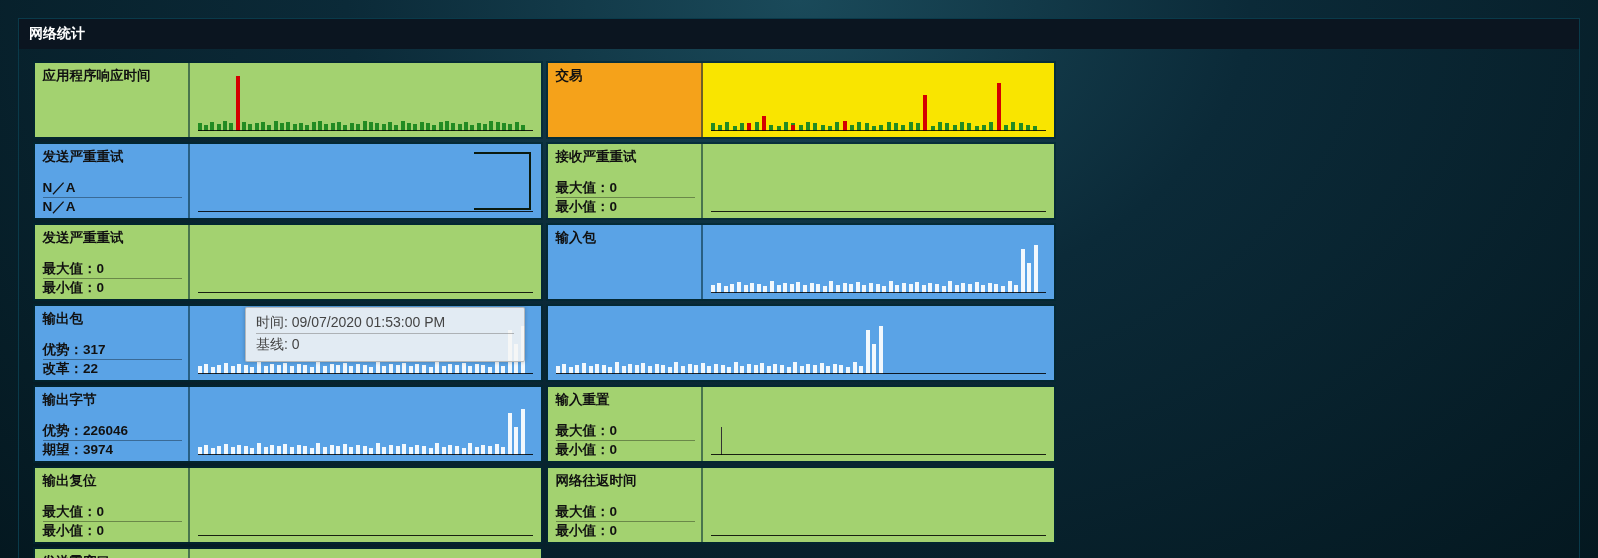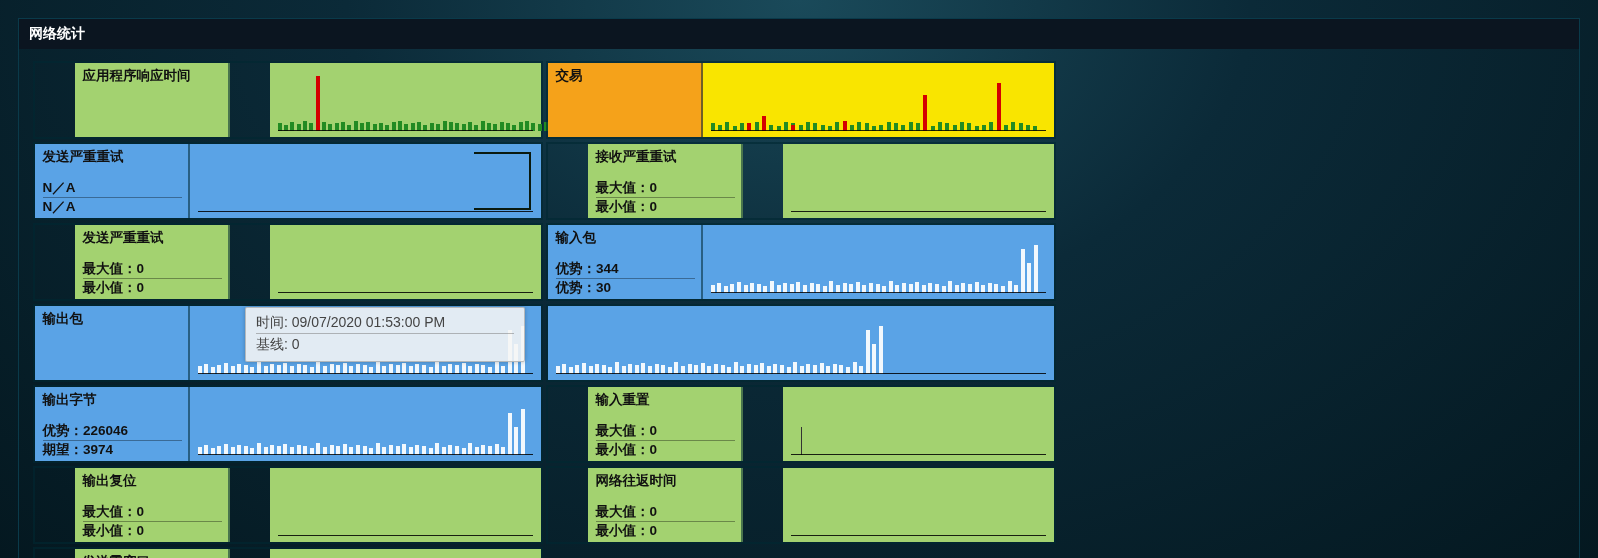--- a/index.html
+++ b/index.html
@@ -89,21 +89,21 @@
     position: absolute;
     bottom: 0;
     width: 4px;
   }
   .bar.white { background: rgba(255,255,255,0.92); }
   .bar.green { background: #228B22; }
   .bar.red   { background: #d40000; }
 
   
   .theme-green .card-left,
-  .theme-green .card-right { background: #a3d270; margin-left: 40px; }
+  .theme-green .card-right { background: #a3d270; }
   .theme-blue .card-left,
   .theme-blue .card-right  { background: #5aa3e6; }
   .theme-split .card-left { background: #f5a21a; }
   .theme-split .card-right{ background: #f9e500; }
 
   .tooltip {
     position: absolute;
     background: rgba(245,245,245,0.88);
     border: 1px solid rgba(150,150,150,0.6);
     border-radius: 2px;
@@ -286,24 +286,20 @@
           </div>
           <div class="card-right">
             <div class="chart-area">
               <div class="baseline"></div>
             </div>
           </div>
         </div>
         <div class="card theme-blue">
           <div class="card-left">
             <div class="card-title">输入包</div>
-            <div>
-              <div class="card-line first"><span>优势</span>：<span>344</span></div>
-              <div class="card-line"><span>优势</span>：<span>30</span></div>
-            </div>
           </div>
           <div class="card-right">
             <div class="chart-area">
               <div class="bar white" style="left: 0px; height: 8px;"></div>
               <div class="bar white" style="left: 6.6px; height: 10px;"></div>
               <div class="bar white" style="left: 13.2px; height: 7px;"></div>
               <div class="bar white" style="left: 19.8px; height: 9px;"></div>
               <div class="bar white" style="left: 26.4px; height: 11px;"></div>
               <div class="bar white" style="left: 33px; height: 8px;"></div>
               <div class="bar white" style="left: 39.6px; height: 10px;"></div>
@@ -350,20 +346,24 @@
               <div class="bar white" style="left: 310.2px; height: 44px;"></div>
               <div class="bar white" style="left: 316.8px; height: 30px;"></div>
               <div class="bar white" style="left: 323.4px; height: 48px;"></div>
               <div class="baseline"></div>
             </div>
           </div>
         </div>
         <div class="card theme-blue">
           <div class="card-left">
             <div class="card-title">输出包</div>
+            <div>
+              <div class="card-line first"><span>优势</span>：<span>317</span></div>
+              <div class="card-line"><span>改革</span>：<span>22</span></div>
+            </div>
           </div>
           <div class="card-right">
             <div class="chart-area">
               <div class="bar white" style="left: 0px; height: 8px;"></div>
               <div class="bar white" style="left: 6.6px; height: 10px;"></div>
               <div class="bar white" style="left: 13.2px; height: 7px;"></div>
               <div class="bar white" style="left: 19.8px; height: 9px;"></div>
               <div class="bar white" style="left: 26.4px; height: 11px;"></div>
               <div class="bar white" style="left: 33px; height: 8px;"></div>
               <div class="bar white" style="left: 39.6px; height: 10px;"></div>

